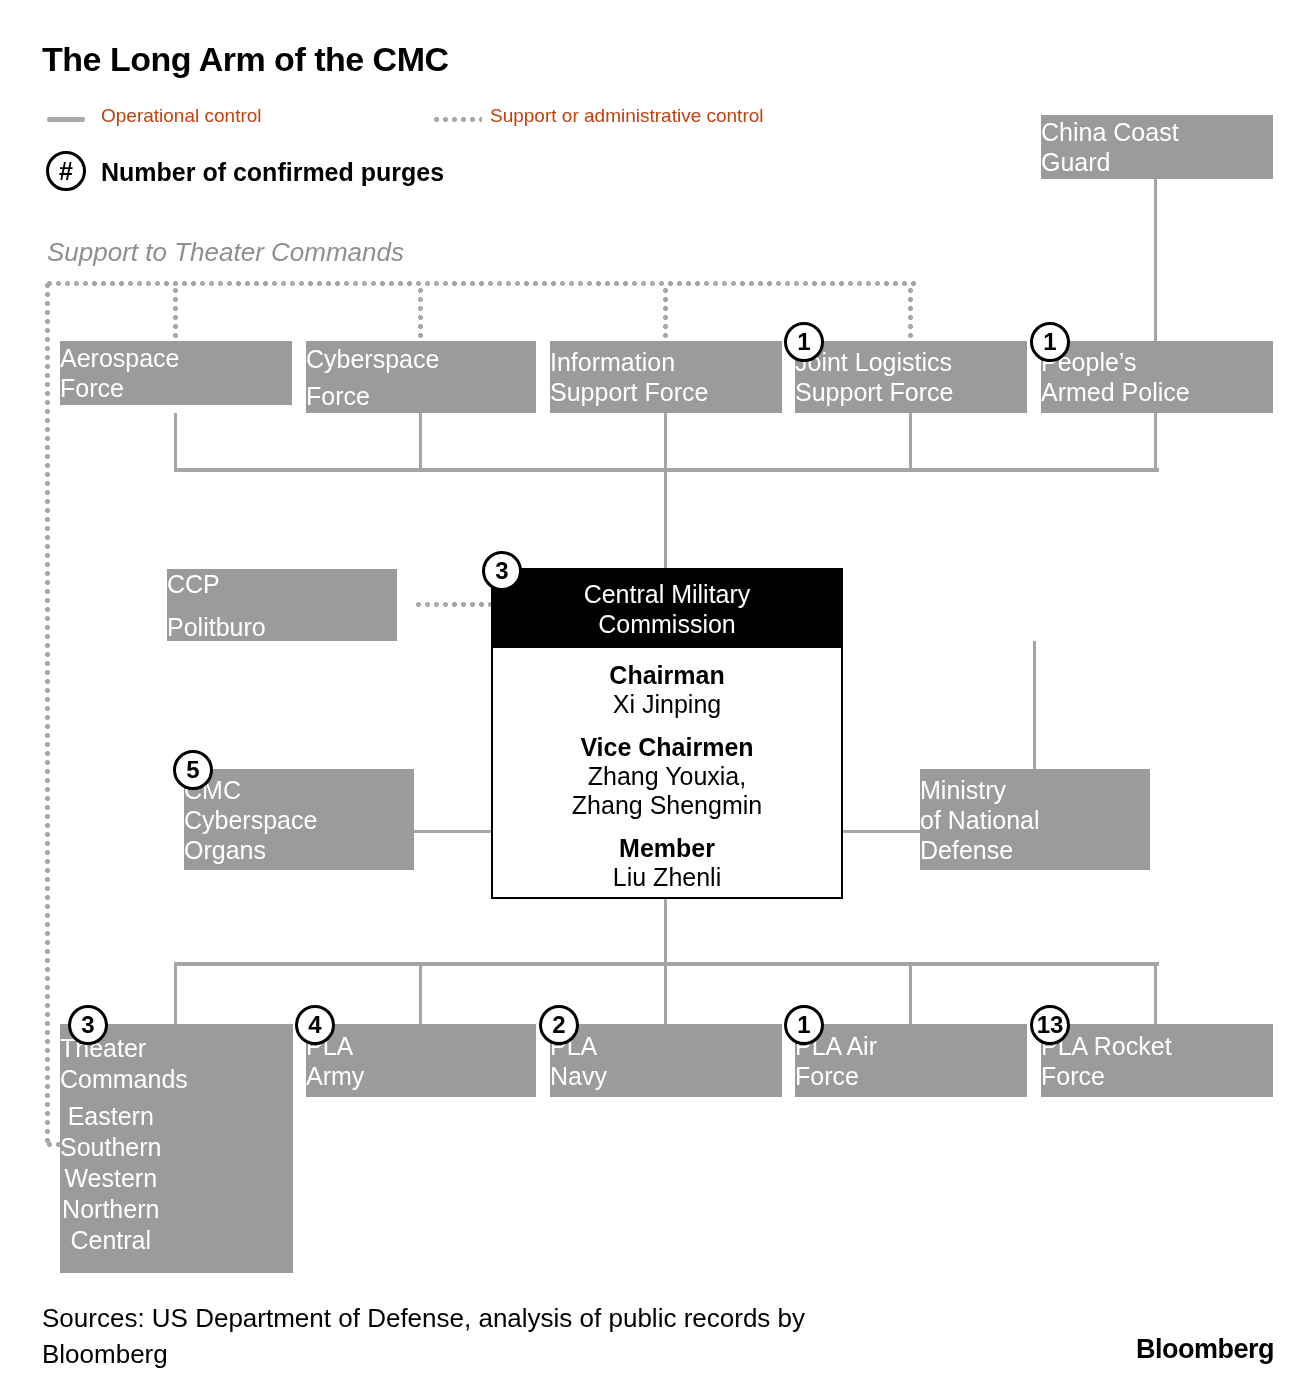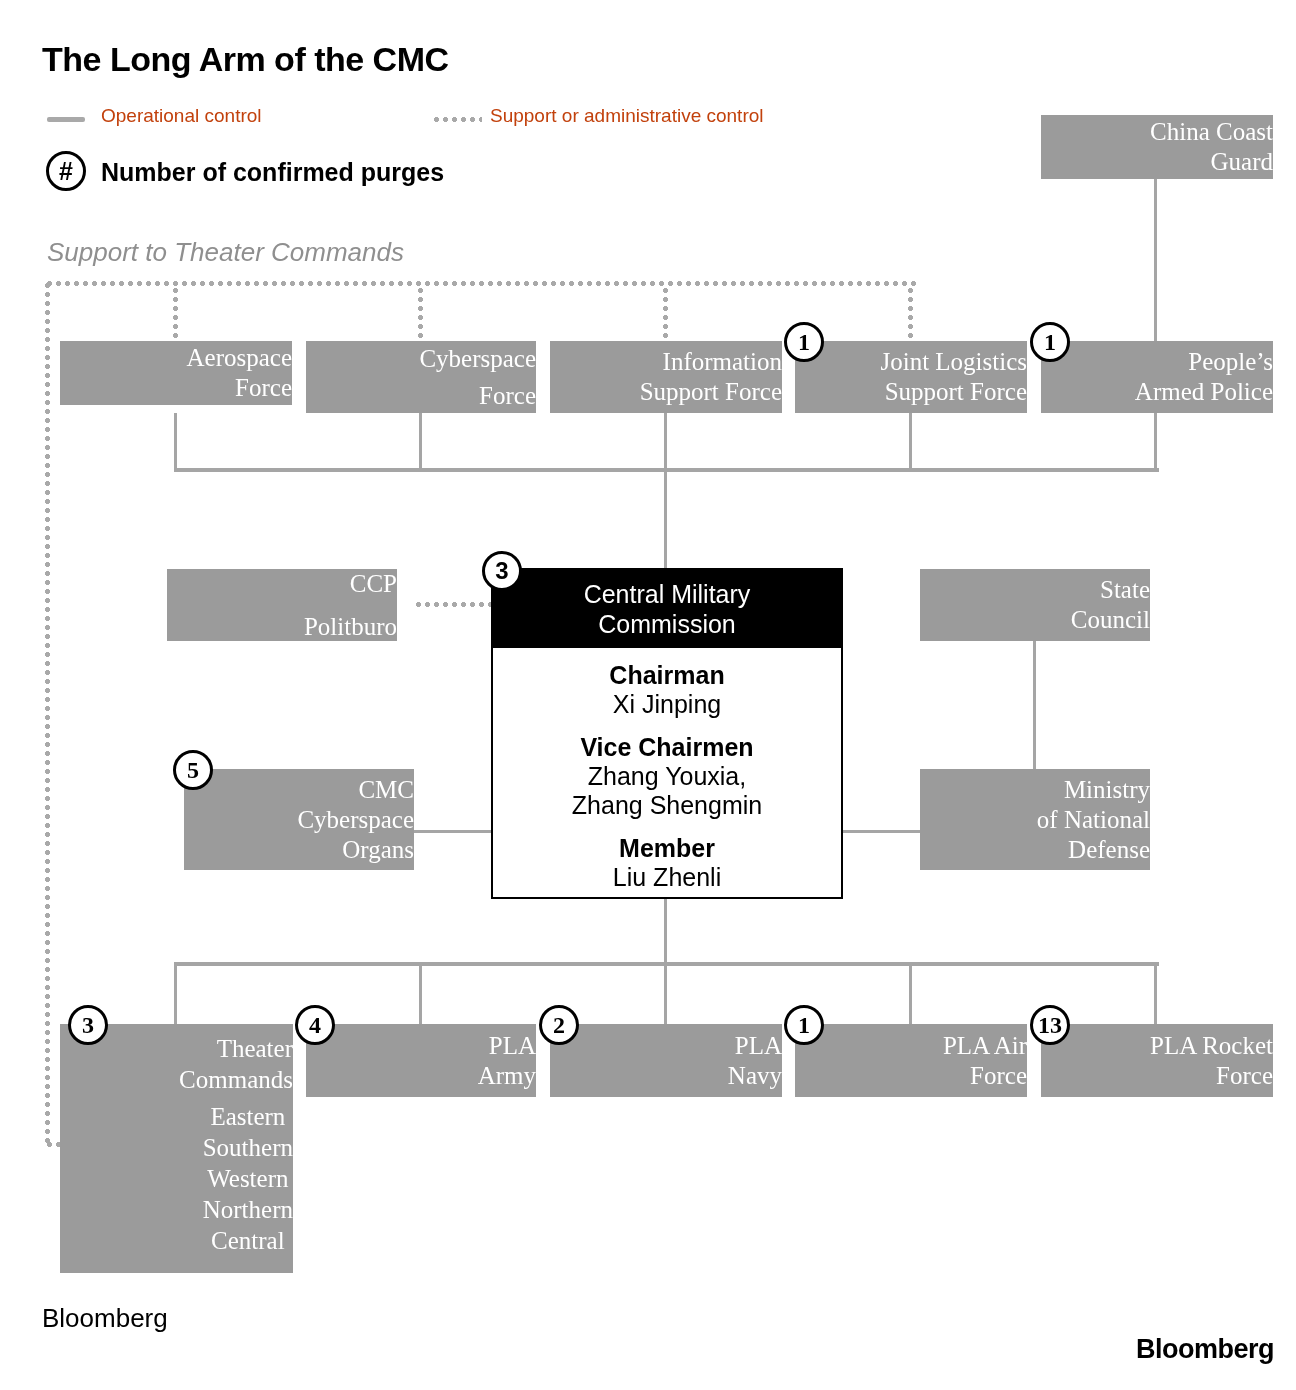--- a/index.html
+++ b/index.html
@@ -76,22 +76,22 @@
   #d-nub     { left:33px;  top:1142px; width:20px; }
   #d-aero    { left:161px; top:286px;  height:55px; }
   #d-cyber   { left:406px; top:286px;  height:55px; }
   #d-info    { left:651px; top:286px;  height:55px; }
   #d-jlsf    { left:896px; top:286px;  height:55px; }
   #d-ccp-cmc { left:402px; top:602px;  width:77px; }
 
   
   .box {
     position:absolute; background:#9b9b9b; color:#ffffff;
-    display:flex; flex-direction:column; align-items:flex-end; justify-content:center;
-    text-align:center; font-size:25px; line-height:30px;font-family:Liberation Serif, serif;
+    display:flex; flex-direction:column; align-items:flex-start; justify-content:center;
+    text-align:center; font-size:25px; line-height:30px;
   }
   #n-ccg     { left:1029px; top:115px;  width:232px; height:64px; }
   #n-aero    { left:48px;   top:341px;  width:232px; height:64px; }
   #n-cyber   { left:294px;  top:341px;  width:230px; height:72px;gap:7px; }
   #n-info    { left:538px;  top:341px;  width:232px; height:72px; }
   #n-jlsf    { left:783px;  top:341px;  width:232px; height:72px; }
   #n-pap     { left:1029px; top:341px;  width:232px; height:72px; }
   #n-ccp     { left:155px;  top:569px;  width:230px; height:72px;gap:13px; }
   #n-state   { left:908px;  top:569px;  width:230px; height:72px; }
   #n-sub     { left:172px;  top:769px;  width:230px; height:101px; }
@@ -213,24 +213,20 @@
     <div class="badge">1</div>
     <div>People’s</div>
     <div>Armed Police</div>
   </div>
 
   <div class="box" id="n-ccp">
     <div>CCP</div>
     <div>Politburo</div>
   </div>
 
-  <div class="box" id="n-state">
-    <div>State</div>
-    <div>Council</div>
-  </div>
 
   <div class="cmc">
     <div class="badge">3</div>
     <div class="cmc-header">
       <div>Central Military</div>
       <div>Commission</div>
     </div>
     <div class="cmc-body">
       <div class="cmc-section">
         <div class="cmc-role">Chairman</div>
@@ -292,17 +288,18 @@
     <div>Force</div>
   </div>
 
   <div class="box" id="n-rocket">
     <div class="badge">13</div>
     <div>PLA Rocket</div>
     <div>Force</div>
   </div>
 
   <div class="sources">
+    <div>Sources: US Department of Defense, analysis of public records by</div>
     <div>Bloomberg</div>
   </div>
   <div class="bbg-logo">Bloomberg</div>
 
 </div>
 
 </body></html>

